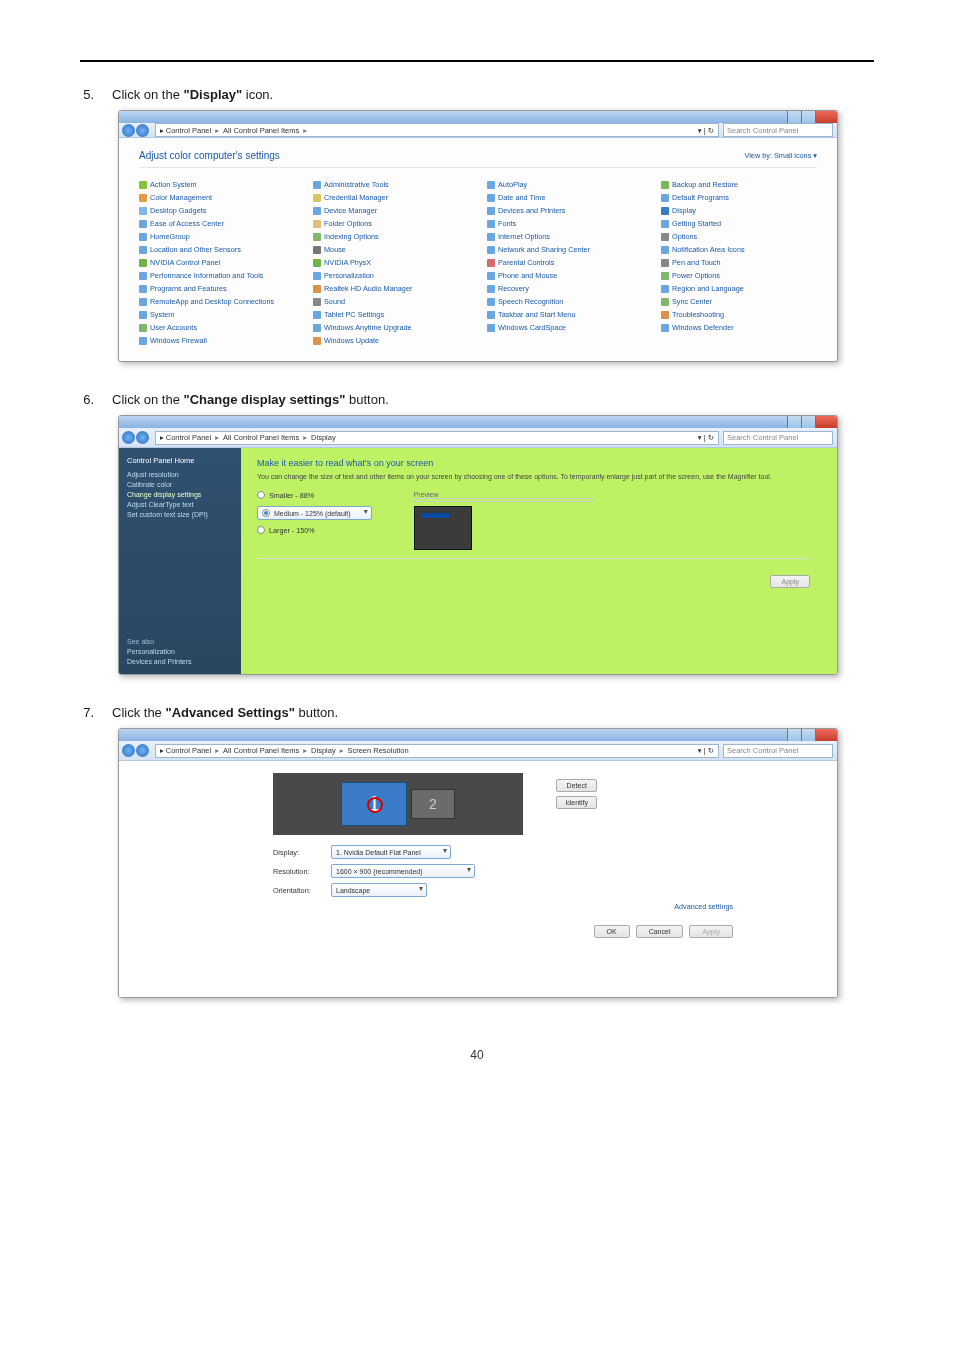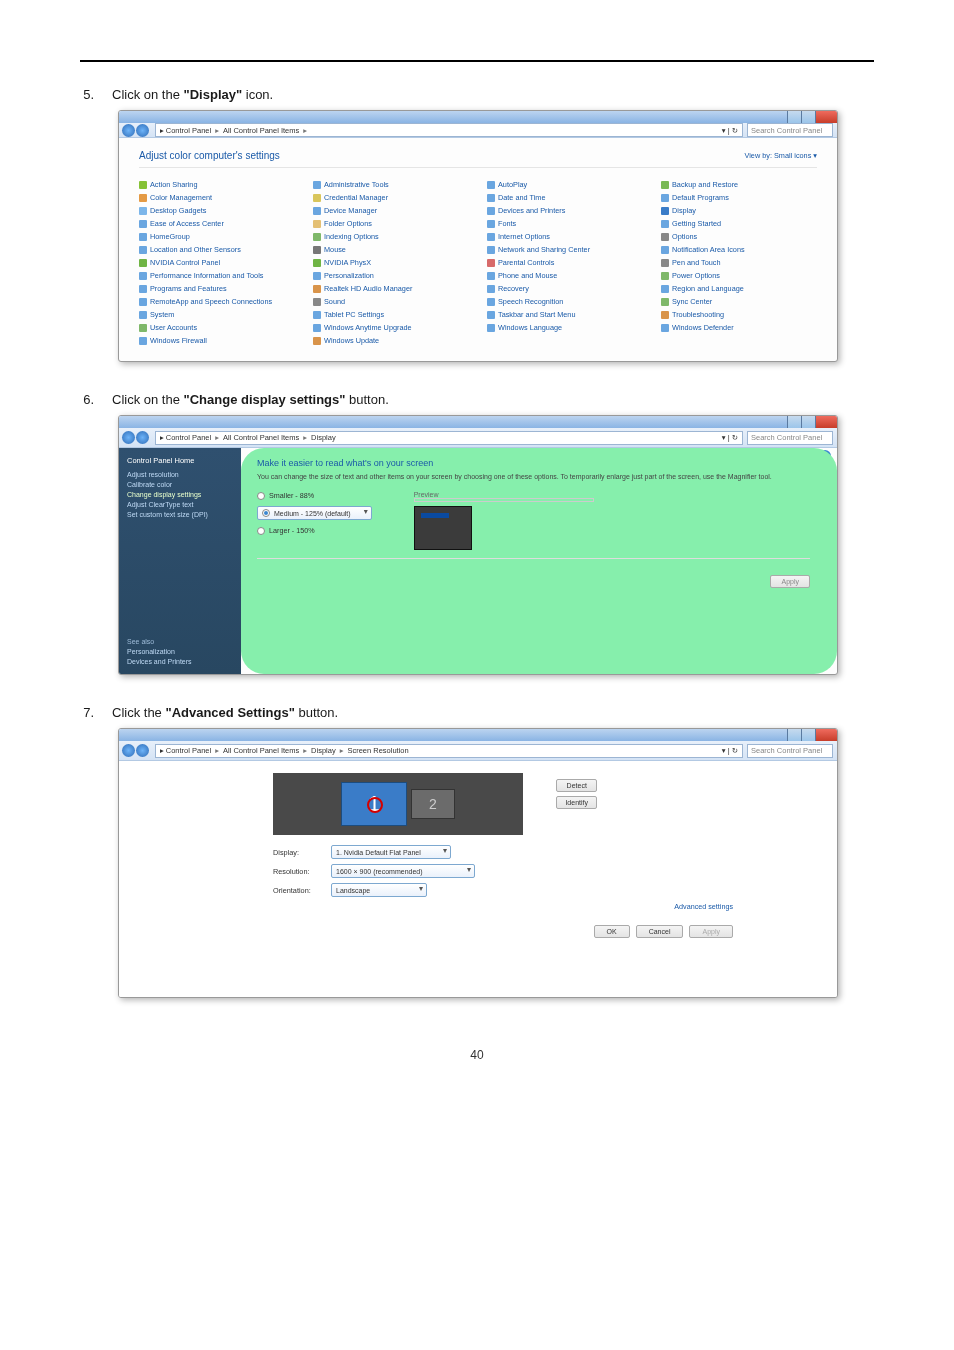--- a/index.html
+++ b/index.html
@@ -49,43 +49,43 @@
     .nav-strip {
       height: 20px; background: linear-gradient(#e8f0fa,#d4e3f5);
       display: flex; align-items:center; border-bottom:1px solid #b3c9e3;
       font-size: 7.5px; color:#333;
     }
     .nav-btns { width: 32px; display:flex; gap:1px; padding-left:3px; }
     .nav-circle { width:13px;height:13px;border-radius:50%;background:radial-gradient(#6db3f8,#2c6ab5); }
     .addr { flex:1; background:#fff; height:14px; margin:0 4px; border:1px solid #9cb5d3; display:flex;align-items:center;padding:0 4px; }
     .addr-pill {display:flex;align-items:center;gap:2px;}
     .chev{color:#777;margin:0 2px;}
-    .searchsmall{width:86px;height:14px;background:#fff;border:1px solid #9cb5d3;margin-right:4px;display:flex;align-items:center;padding:0 3px;color:#888;}
+    .searchsmall{width:110px;height:14px;background:#fff;border:1px solid #9cb5d3;margin-right:4px;display:flex;align-items:center;padding:0 3px;color:#888;}
 
     .cp-body { padding: 12px 20px 28px 20px; font-size:7.3px; position:relative;flex:1;}
     .cp-head { display:flex;justify-content:space-between;align-items:center;margin-bottom:12px;border-bottom:1px solid #e5e5e5;padding-bottom:6px;}
     .cp-title { color:#1a5aa8; font-size:10px; }
     .cp-view { color:#1a5aa8; font-size:7.3px;}
     .cp-grid { display:grid; grid-template-columns:repeat(4,1fr);gap:4px 18px;}
     .cp-item { color:#1a5aa8; white-space:nowrap;display:flex;align-items:center;gap:3px;}
     .cp-ic{width:8px;height:8px;border-radius:1px;flex-shrink:0;}
 
     
     .disp-body{padding:0;display:flex;font-size:7.3px;position:relative;flex:1;}
     .sidebar{width:122px;background:linear-gradient(#2f506f,#284761);padding:8px;color:#cfe1f5;}
     .sidebar h4{font-size:7.5px;margin-bottom:6px;color:#fff;font-weight:normal;}
     .sidebar a{display:block;color:#bed9f4;font-size:7px;margin:3px 0;text-decoration:none;}
     .sidebar a.active{color:#e8ffcc;}
     .sidebar-bottom{position:absolute;bottom:6px;left:8px;}
-    .main{flex:1;background:#86efac;padding:10px 27px 20px 16px;position:relative;border-radius:23px;}
+    .main{flex:1;background:#bef264;padding:10px 27px 20px 16px;position:relative;}
     .main h3{color:#1a5aa8;font-size:9px;font-weight:normal;}
     .main p{font-size:7px;color:#444;margin:4px 0 10px 0;line-height:1.3;}
     .radiorow{display:flex;align-items:flex-start;gap:42px;margin:6px 0;}
     .radiogrp{display:flex;flex-direction:column;gap:6px;}
-    .rad{display:flex;align-items:center;gap:4px;color:#333;font-size:7.2px;}
+    .rad{display:flex;gap:4px;color:#333;font-size:7.2px;}
     .rad .dot{width:8px;height:8px;border-radius:50%;border:1px solid #888;background:#fff;display:inline-block;position:relative;}
     .rad.sel .dot::after{content:"";width:4px;height:4px;background:#3a86d0;border-radius:50%;position:absolute;left:1px;top:1px;}
     .preview{border:1px solid #ccc;width:180px;height:4px;}
     .previewlbl{font-size:7px;color:#666;}
     .monprev{width:58px;height:44px;background:#3b3b3b;border:1px solid #111;margin-top:4px;position:relative;}
     .monprev::before{content:"";position:absolute;left:6px;top:6px;width:28px;height:5px;background:#0a4aa0;}
     .applybtn{float:right;border:1px solid #aaa;background:linear-gradient(#f4f4f4,#e4e4e4);padding:2px 10px;font-size:7px;color:#888;border-radius:2px;margin-top:16px;}
     .hr{border-top:1px solid #ddd;clear:both;margin-top:8px;}
     .qm{position:absolute;right:6px;top:2px;width:12px;height:12px;border-radius:50%;background:#3a86d0;color:#fff;font-size:8px;text-align:center;line-height:12px;}
 
@@ -148,21 +148,21 @@
         </div>
     </div>
     <div class="cp-body">
       <div class="cp-head">
         <div class="cp-title">Adjust color computer's settings</div>
         <div class="cp-view">View by:  Small icons ▾</div>
       </div>
       <div class="cp-grid" id="cp-grid">
           <div class="cp-item">
             <span class="cp-ic" style="background: rgb(134, 194, 54);"></span>
-            <span>Action Sharing</span>
+            <span>Action System</span>
           </div>
           <div class="cp-item">
             <span class="cp-ic" style="background: rgb(106, 166, 224);"></span>
             <span>Administrative Tools</span>
           </div>
           <div class="cp-item">
             <span class="cp-ic" style="background: rgb(106, 166, 224);"></span>
             <span>AutoPlay</span>
           </div>
           <div class="cp-item">
@@ -292,21 +292,21 @@
           <div class="cp-item">
             <span class="cp-ic" style="background: rgb(106, 166, 224);"></span>
             <span>Recovery</span>
           </div>
           <div class="cp-item">
             <span class="cp-ic" style="background: rgb(106, 166, 224);"></span>
             <span>Region and Language</span>
           </div>
           <div class="cp-item">
             <span class="cp-ic" style="background: rgb(106, 166, 224);"></span>
-            <span>RemoteApp and Speech Connections</span>
+            <span>RemoteApp and Desktop Connections</span>
           </div>
           <div class="cp-item">
             <span class="cp-ic" style="background: rgb(136, 136, 136);"></span>
             <span>Sound</span>
           </div>
           <div class="cp-item">
             <span class="cp-ic" style="background: rgb(106, 166, 224);"></span>
             <span>Speech Recognition</span>
           </div>
           <div class="cp-item">
@@ -332,21 +332,21 @@
           <div class="cp-item">
             <span class="cp-ic" style="background: rgb(127, 184, 106);"></span>
             <span>User Accounts</span>
           </div>
           <div class="cp-item">
             <span class="cp-ic" style="background: rgb(106, 166, 224);"></span>
             <span>Windows Anytime Upgrade</span>
           </div>
           <div class="cp-item">
             <span class="cp-ic" style="background: rgb(106, 166, 224);"></span>
-            <span>Windows Language</span>
+            <span>Windows CardSpace</span>
           </div>
           <div class="cp-item">
             <span class="cp-ic" style="background: rgb(106, 166, 224);"></span>
             <span>Windows Defender</span>
           </div>
           <div class="cp-item">
             <span class="cp-ic" style="background: rgb(106, 166, 224);"></span>
             <span>Windows Firewall</span>
           </div>
           <div class="cp-item">

